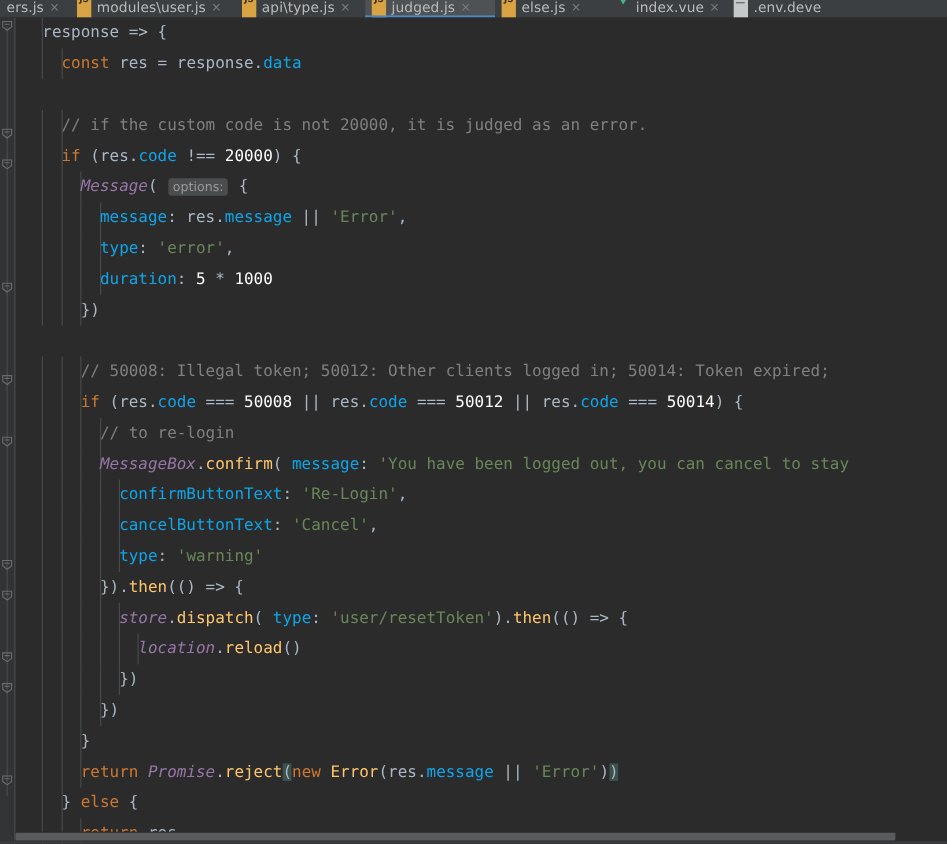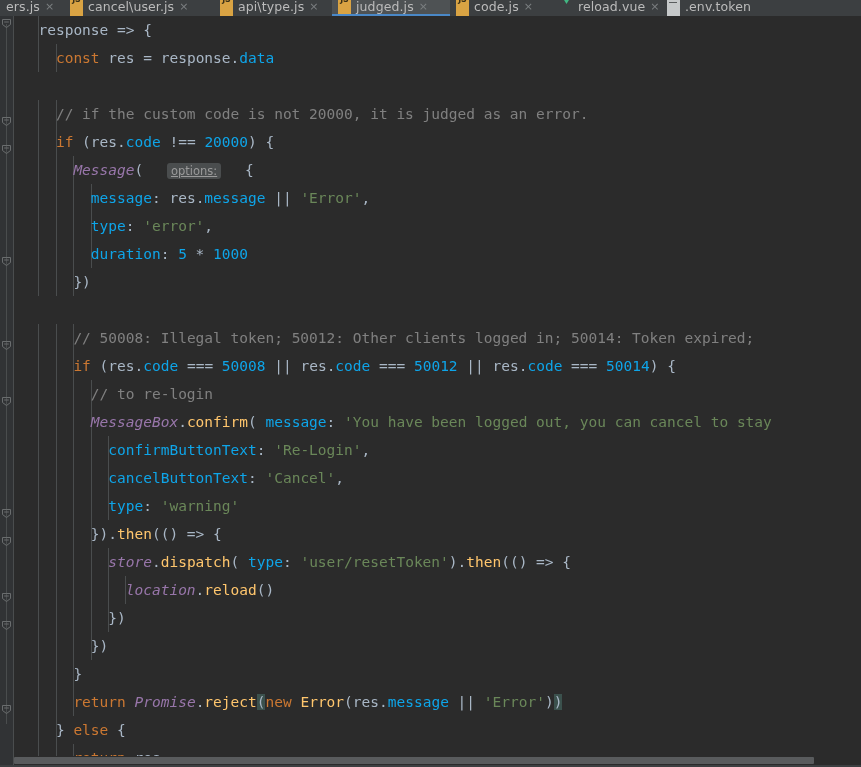--- a/index.html
+++ b/index.html
@@ -152,38 +152,37 @@
     position: absolute;
     top: 0;
     width: 1px;
     height: 28px;
     background: #4a4d4e;
   }
   .ltxt { position: relative; }
 
   
   .kw      { color: #cc7832; }           
-  .num     { color: #0ea5e9; }           
+  .num     { color: #ffffff; }           
   .str     { color: #6a8759; }           
   .cmt     { color: #808080; }           
   .prop    { color: #0ea5e9; }           
   .ident   { color: #a9b7c6; }           
   .fn      { color: #ffc66d; }           
   .gvar    { color: #9876aa; font-style: italic; }
   .match   { background: #3b514d; }      
 
   .hint {
     background: #4a4d4e;
     color: #9a9a9a;
     border-radius: 3px;
     padding: 1px 4px 1px 4px;
     font-family: "DejaVu Sans", sans-serif;
     font-size: 11.5px;
-    margin: 0 15px;
-    text-decoration: underline;
+    margin: 0 1px;
   }
 
   
   #hscroll-track {
     position: absolute;
     left: 14px;
     bottom: 2px;
     width: 847px;
     height: 9px;
     background: #2b2b2b;
@@ -205,50 +204,50 @@
   }
 </style>
 </head>
 <body>
 
 <div id="tabbar"><div class="tab" style="width: 64px;">
       <span class="tab-label">ers.js</span>
       <span class="tab-close">×</span>
     </div><div class="tab" style="width: 150px;">
       <span class="ic ic-js">JS</span>
-      <span class="tab-label">cancel\user.js</span>
+      <span class="tab-label">modules\user.js</span>
       <span class="tab-close">×</span>
     </div><div class="tab" style="width: 118px;">
       <span class="ic ic-js">JS</span>
       <span class="tab-label">api\type.js</span>
       <span class="tab-close">×</span>
     </div><div class="tab active" style="width: 118px;">
       <span class="ic ic-js">JS</span>
       <span class="tab-label">judged.js</span>
       <span class="tab-close">×</span>
       <span class="tab-underline"></span>
     </div><div class="tab" style="width: 104px;">
       <span class="ic ic-js">JS</span>
-      <span class="tab-label">code.js</span>
+      <span class="tab-label">else.js</span>
       <span class="tab-close">×</span>
     </div><div class="tab" style="width: 107px;">
       <span class="ic ic-vue">
         <svg width="13" height="13" viewBox="0 0 13 13">
           <polygon points="1,2 6.5,11 12,2 9.6,2 6.5,7.2 3.4,2" fill="#41b883"></polygon>
         </svg>
       </span>
-      <span class="tab-label">reload.vue</span>
+      <span class="tab-label">index.vue</span>
       <span class="tab-close">×</span>
     </div><div class="tab" style="width: 100px;">
       <span class="ic ic-env">
         <i></i>
         <i></i>
         <i></i>
       </span>
-      <span class="tab-label">.env.token</span>
+      <span class="tab-label">.env.deve</span>
     </div></div>
 
 <div id="editor">
 
   <div id="gutter">
       <div style="position: absolute; left: 6px; top: 8px; width: 1px; height: 700px; background: rgb(74, 77, 78);"></div>
     <div id="gutter-sep"></div>
   <div class="fold" style="top: 2px;">
         <svg width="11" height="11" viewBox="0 0 11 11">
           <path d="M1.5 1.5 H9.5 V6.5 L5.5 9.5 L1.5 6.5 Z" fill="none" stroke="#6a6d6e" stroke-width="1"></path>

